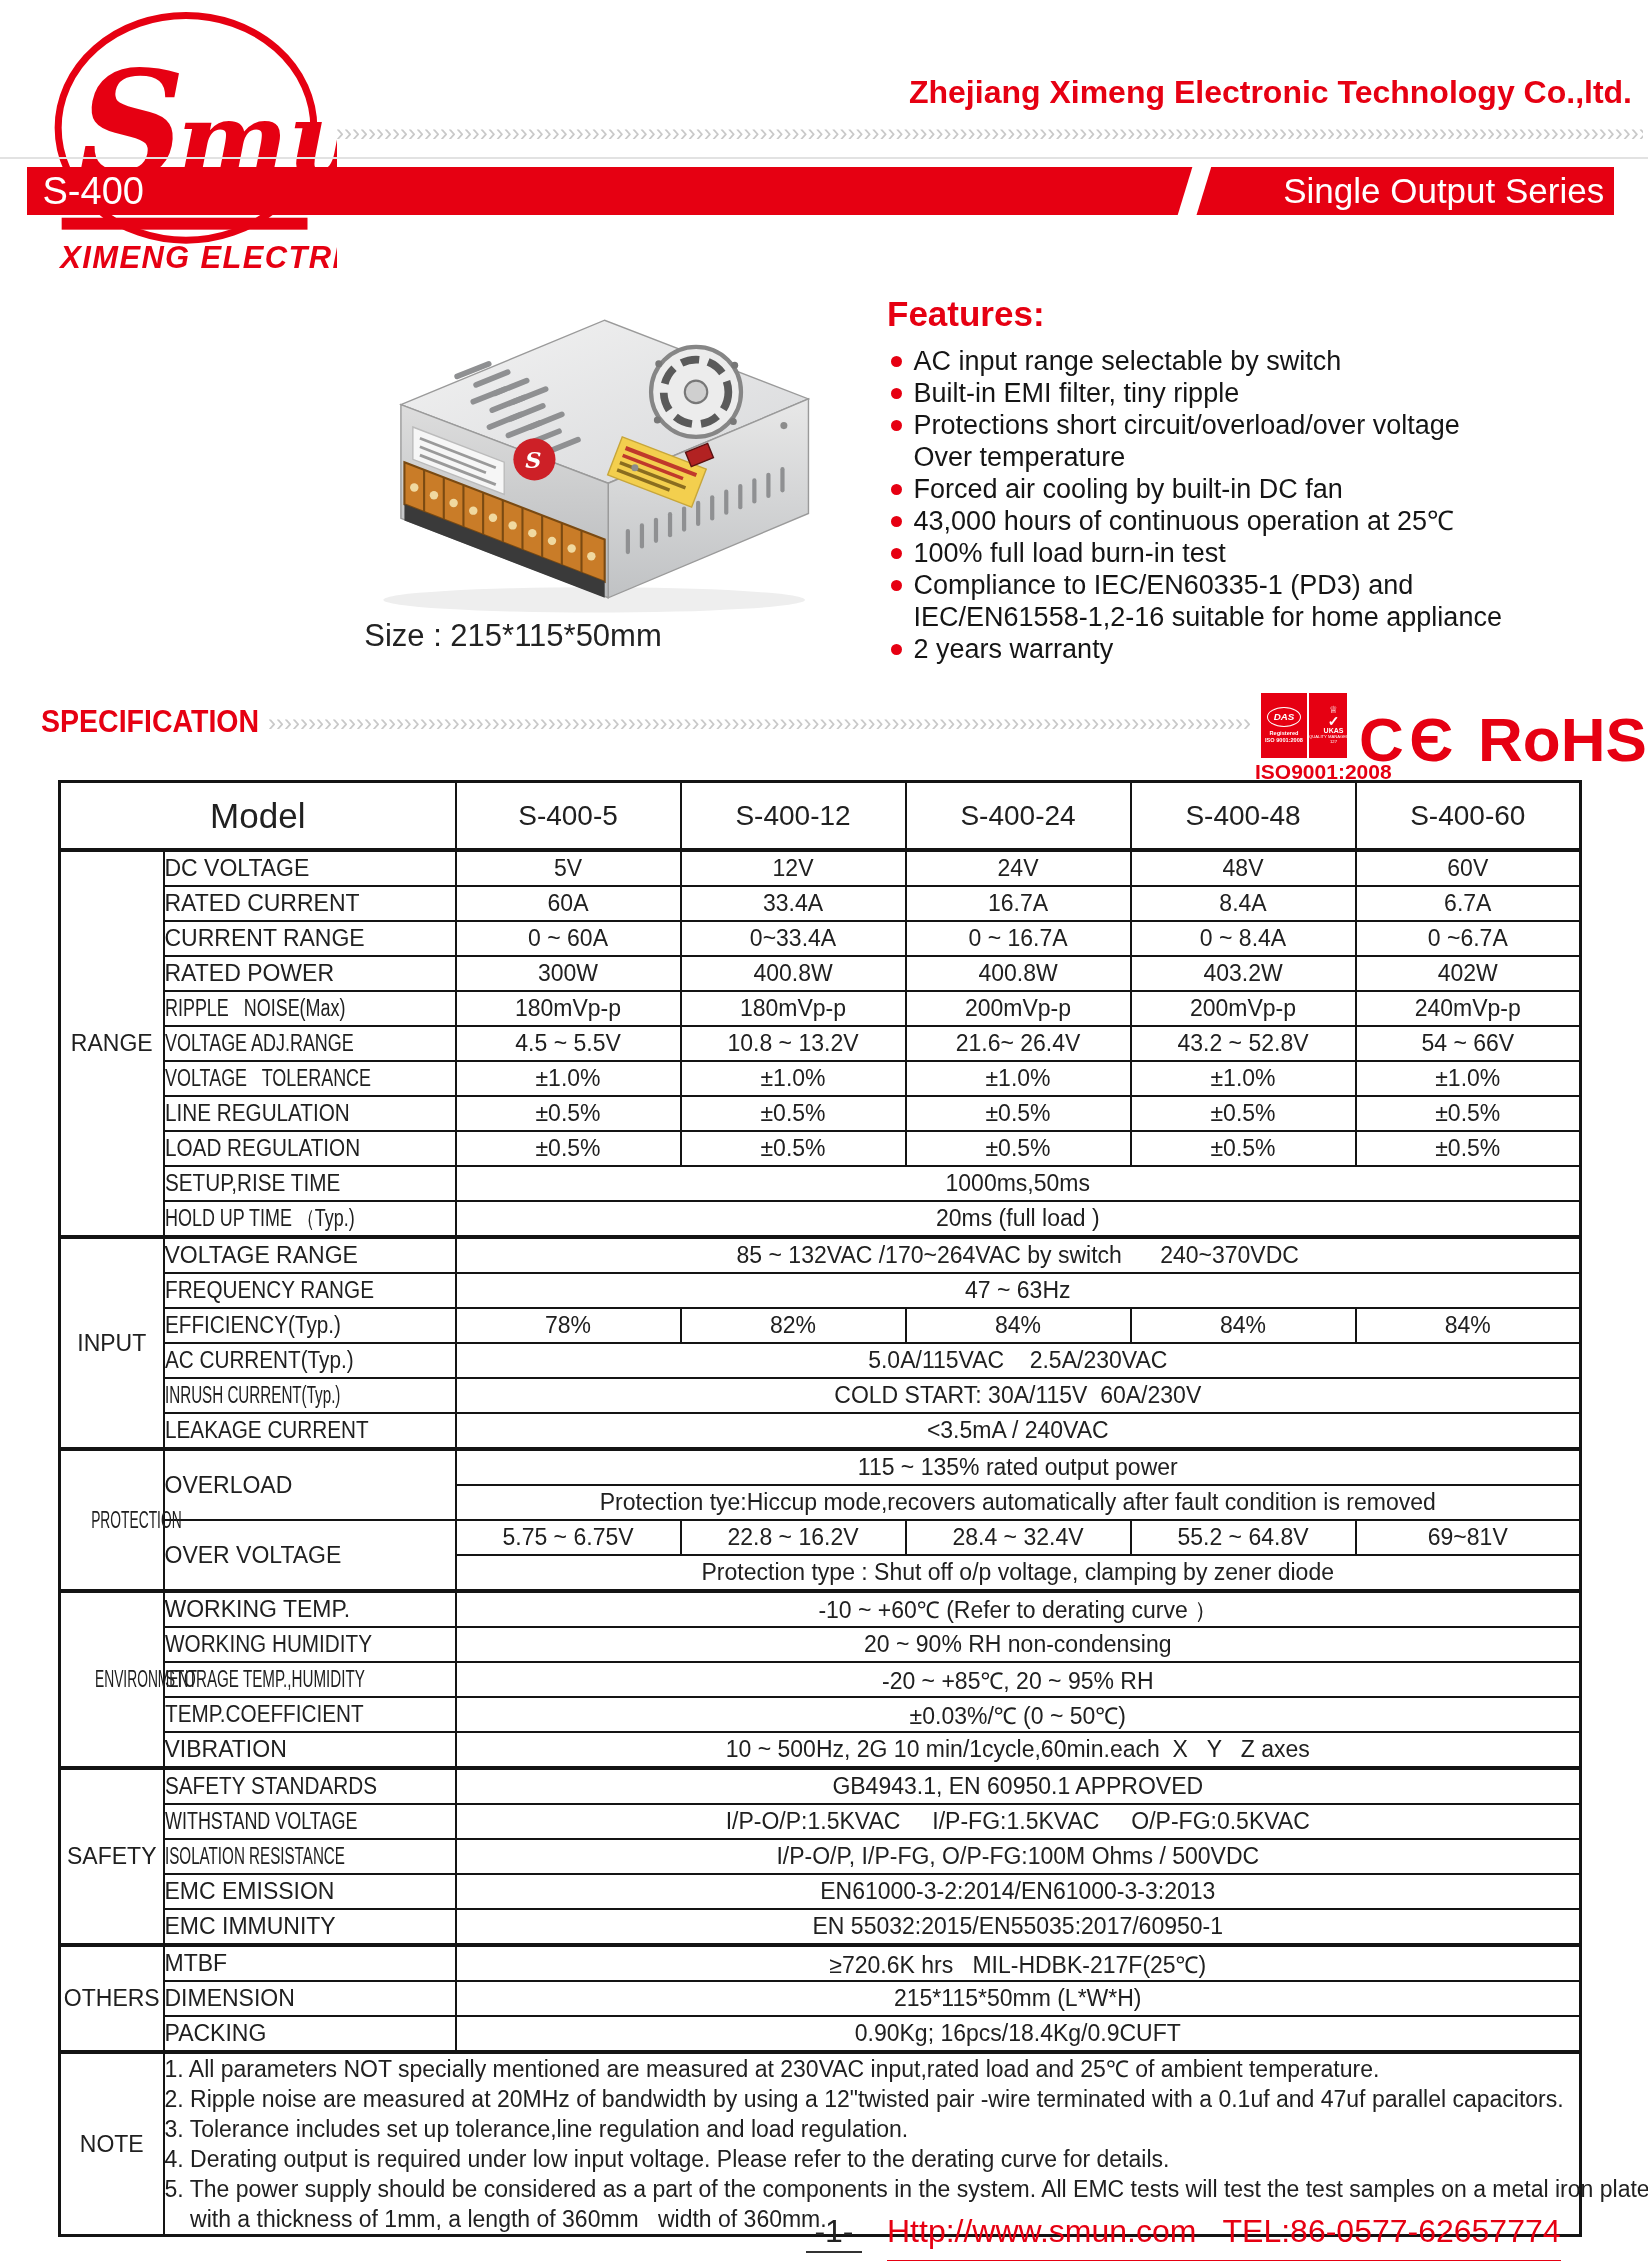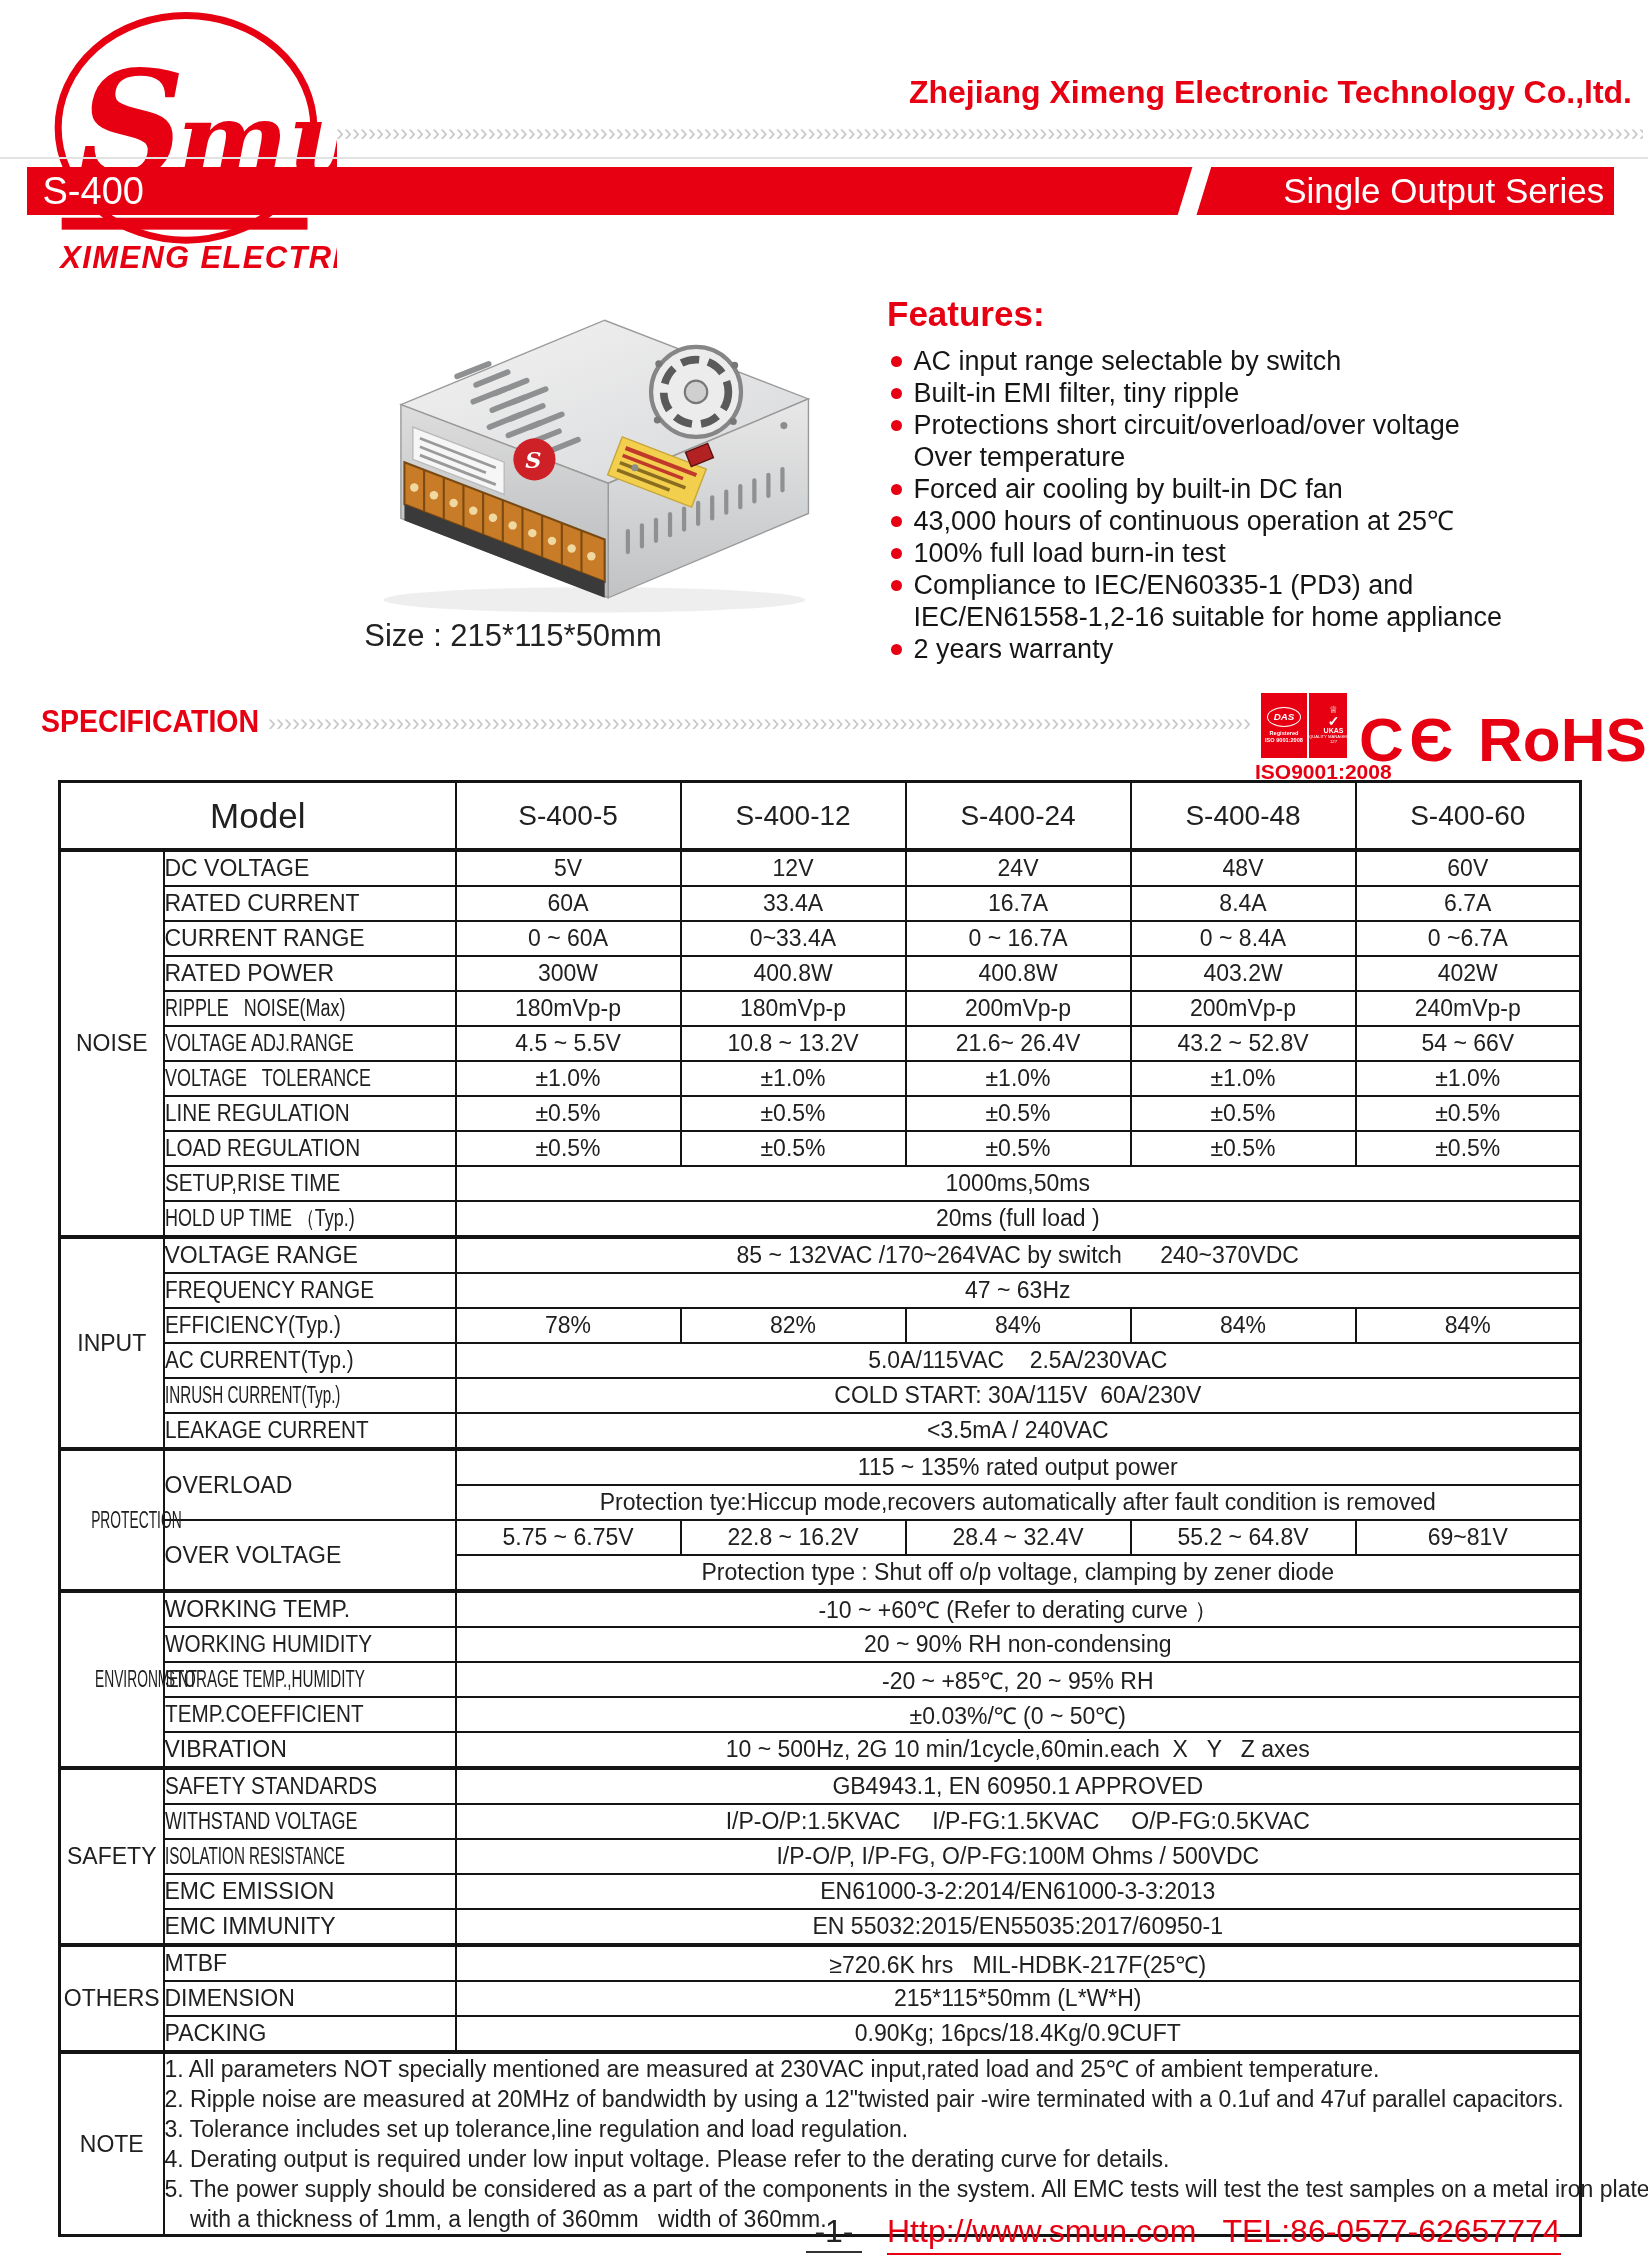--- a/index.html
+++ b/index.html
@@ -51,21 +51,21 @@
   td.rowlabel{text-align:left;padding-left:4.2px;text-decoration:underline;}
   td.val{text-align:center;}
   td.spanval{text-align:center;padding-left:11.2px;white-space:pre;}
   td.notecell{font-size:19.7px;padding:5.6px 8.4px;}
   .noteline{line-height:30px;white-space:pre;}
   .lab{display:inline-block;transform-origin:left center;white-space:pre;}
   .lab.g{transform-origin:center center;}
   tr.sec-top>td{border-top:4.2px solid #141414;}
   
   .pagenum{position:absolute;left:806px;top:2213px;font-size:32px;color:#222;border-bottom:2.8px solid #333;padding:0 8.4px 1.4px 8.4px;}
-  .footer-link{position:absolute;left:887px;top:2213px;font-size:32px;color:#e60012;border-bottom:2.8px solid #e60012;padding-bottom:3px;white-space:pre;text-decoration:none;}
+  .footer-link{position:absolute;left:887px;top:2213px;font-size:32px;color:#e60012;border-bottom:2.8px solid #e60012;padding-bottom:10px;white-space:pre;text-decoration:none;}
 </style>
 </head>
 <body>
 
 <svg class="logo-svg" width="295" height="295" viewBox="0 0 420 420">
   <ellipse cx="205" cy="172" rx="182" ry="160" fill="none" stroke="#e60012" stroke-width="10"></ellipse>
   <text x="52" y="242" font-family="DejaVu Serif, serif" font-style="italic" font-weight="bold" fill="#e60012">
     <tspan font-size="210">S</tspan><tspan font-size="150" dx="-12">mun</tspan>
   </text>
   <rect x="28" y="300" width="350" height="17" fill="#e60012"></rect>
@@ -272,21 +272,21 @@
       <td class="modelcell" colspan="2">Model</td>
       <td>S-400-5</td>
       <td>S-400-12</td>
       <td>S-400-24</td>
       <td>S-400-48</td>
       <td>S-400-60</td>
     </tr>
   </thead>
   <tbody>
       <tr class="sec-top">
-        <td class="group" rowspan="11"><span class="lab g">NOISE</span></td>
+        <td class="group" rowspan="11"><span class="lab g">RANGE</span></td>
         <td class="rowlabel" rowspan="1"><span class="lab">DC VOLTAGE</span></td>
         <td class="val">5V</td>
         <td class="val">12V</td>
         <td class="val">24V</td>
         <td class="val">48V</td>
         <td class="val">60V</td>
       </tr>
       <tr>
         <td class="rowlabel" rowspan="1"><span class="lab">RATED CURRENT</span></td>
         <td class="val">60A</td>

